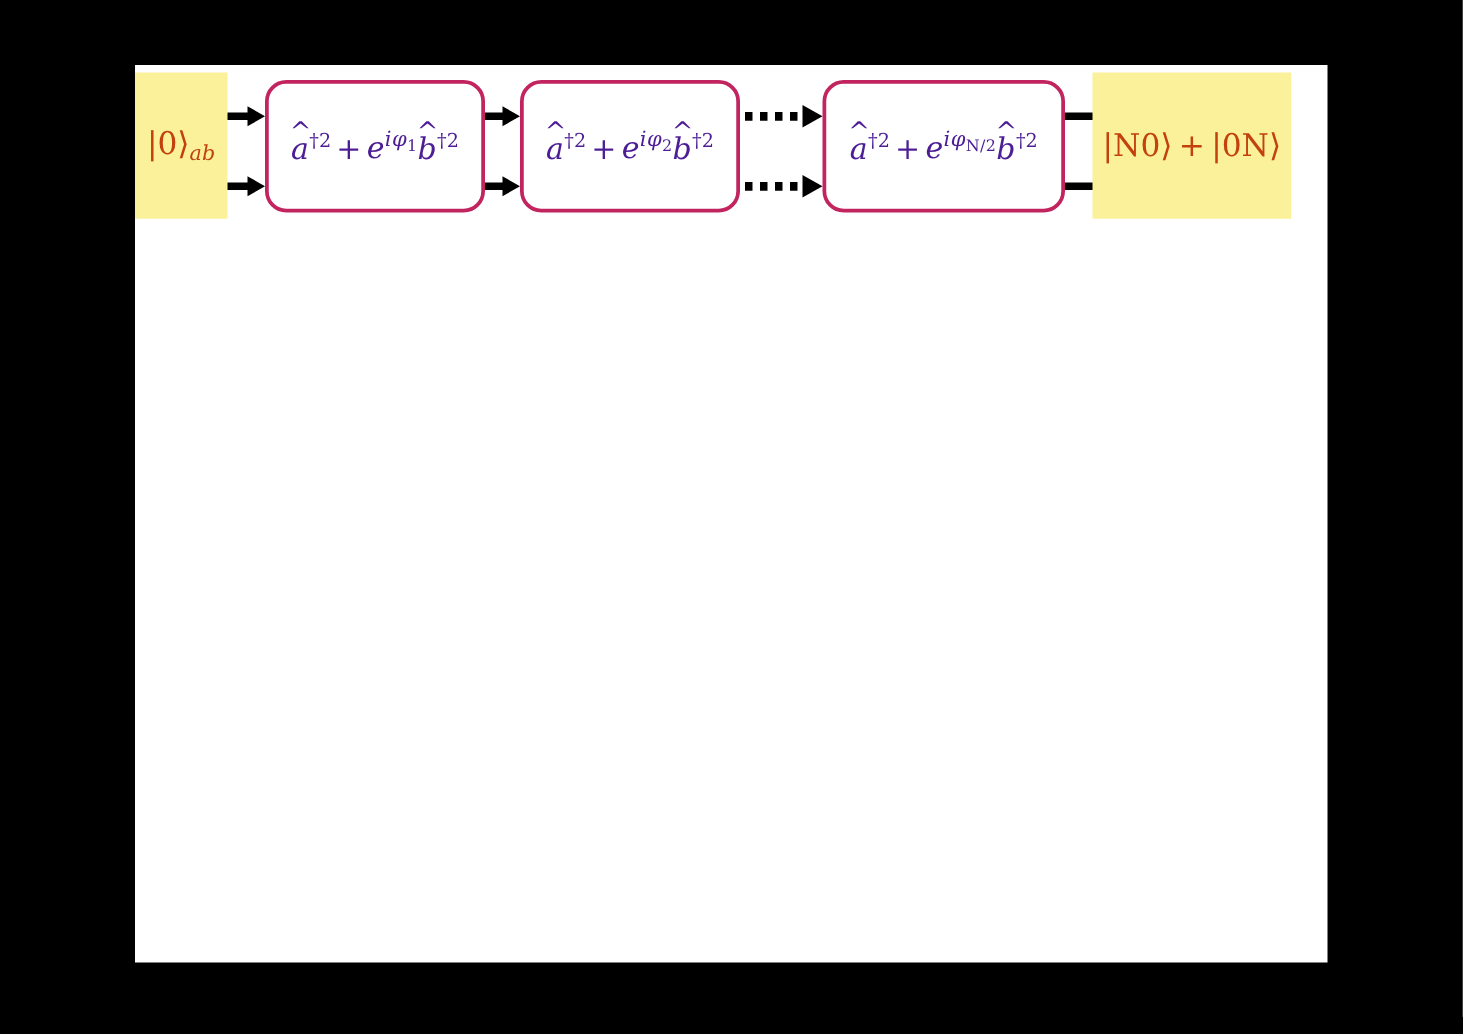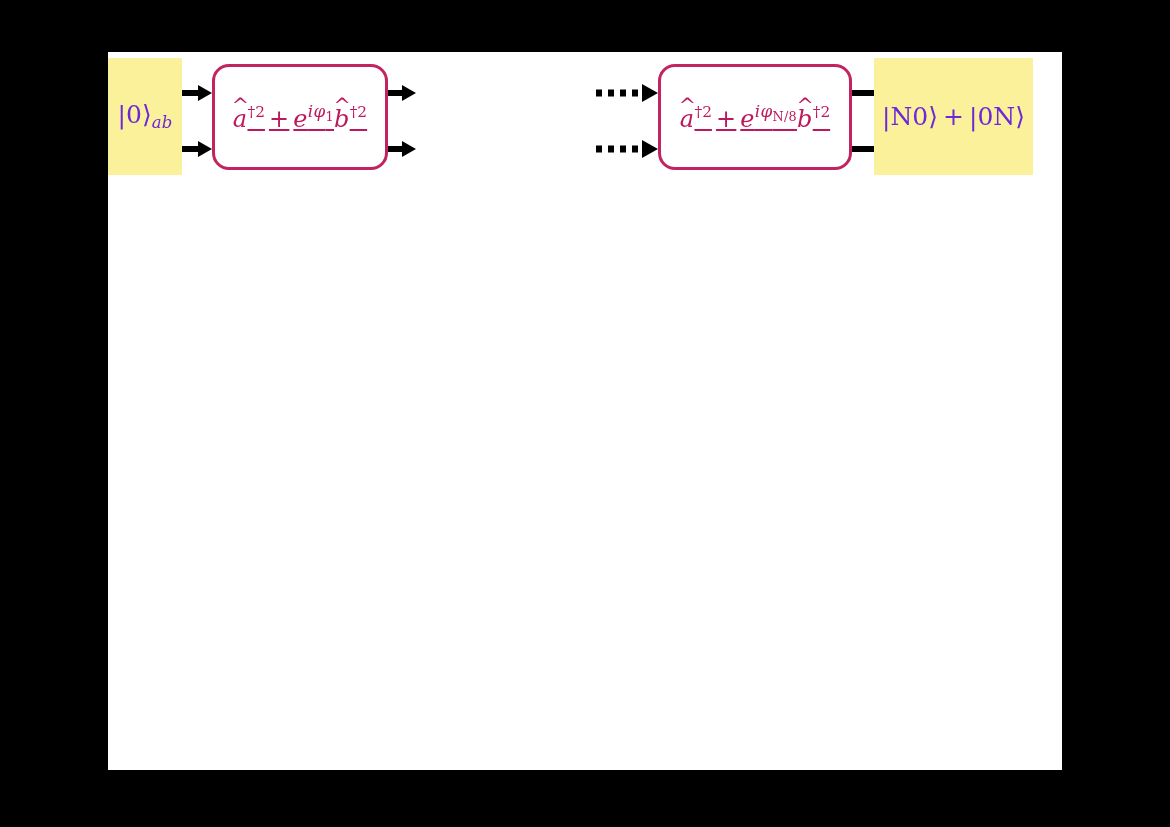--- a/index.html
+++ b/index.html
@@ -37,21 +37,21 @@
 
   
   .terminal-block {
     position: absolute;
     top: 0px;
     height: 117px;
     background: #faf19a;
     display: flex;
     align-items: center;
     justify-content: center;
-    color: #6d28d9;
+    color: #c2410c;
   }
   #input-state-block  { left: 0px;   width: 74px;  }
   #output-state-block { left: 766px; width: 159px; }
 
   .state-label {
     font-size: 25px;
     line-height: 1;
     white-space: nowrap;
     font-style: normal;
   }
@@ -76,23 +76,22 @@
     justify-content: center;
   }
   #stage-box-1 { left: 104px; width: 176px; }
   #stage-box-2 { left: 308px; width: 176px; }
   #stage-box-3 { left: 550px; width: 194px; }
 
   .operator-formula {
     font-size: 24px;
     line-height: 1;
     white-space: nowrap;
-    color: #be185d;
+    color: #4c1d95;
     letter-spacing: .3px;
-    text-decoration: underline;
   }
   .operator-formula .mathvar { font-style: italic; }
   .operator-formula .sup {
     font-size: 0.64em;
     vertical-align: 0.62em;
     letter-spacing: 0;
   }
   .operator-formula .expsub {
     font-size: 0.70em;
     vertical-align: 0.58em;
@@ -168,36 +167,39 @@
         <path d="M14 4 L28 12 L14 20 Z" fill="#000"></path>
       </svg>
     </div>
     <div class="rail bottom" style="left:280px; width:28px;">
       <svg width="28" height="24" viewBox="0 0 28 24">
         <line x1="0" y1="12" x2="16" y2="12" stroke="#000" stroke-width="6"></line>
         <path d="M14 4 L28 12 L14 20 Z" fill="#000"></path>
       </svg>
     </div>
 
+    <div class="stage-box" id="stage-box-2">
+      <span class="operator-formula"><span class="hat">a</span><span class="sup">†2</span><span class="plus">+</span><span class="mathvar">e</span><span class="expsub"><span class="mathvar">iφ</span><span class="ssub">2</span></span><span class="hat">b</span><span class="sup">†2</span></span>
+    </div>
 
     <div class="rail top" style="left:486px; width:64px;">
       <svg width="64" height="24" viewBox="0 0 64 24">
         <line x1="2" y1="12" x2="46" y2="12" stroke="#000" stroke-width="7" stroke-dasharray="6 6" stroke-linecap="butt"></line>
         <path d="M48 3 L64 12 L48 21 Z" fill="#000"></path>
       </svg>
     </div>
     <div class="rail bottom" style="left:486px; width:64px;">
       <svg width="64" height="24" viewBox="0 0 64 24">
         <line x1="2" y1="12" x2="46" y2="12" stroke="#000" stroke-width="7" stroke-dasharray="6 6" stroke-linecap="butt"></line>
         <path d="M48 3 L64 12 L48 21 Z" fill="#000"></path>
       </svg>
     </div>
 
     <div class="stage-box" id="stage-box-3">
-      <span class="operator-formula"><span class="hat">a</span><span class="sup">†2</span><span class="plus">+</span><span class="mathvar">e</span><span class="expsub"><span class="mathvar">iφ</span><span class="ssub">N/8</span></span><span class="hat">b</span><span class="sup">†2</span></span>
+      <span class="operator-formula"><span class="hat">a</span><span class="sup">†2</span><span class="plus">+</span><span class="mathvar">e</span><span class="expsub"><span class="mathvar">iφ</span><span class="ssub">N/2</span></span><span class="hat">b</span><span class="sup">†2</span></span>
     </div>
 
     <div class="rail top" style="left:744px; width:51px;">
       <svg width="51" height="24" viewBox="0 0 51 24">
         <line x1="0" y1="12" x2="38" y2="12" stroke="#000" stroke-width="6"></line>
         <path d="M36 4 L51 12 L36 20 Z" fill="#000"></path>
       </svg>
     </div>
     <div class="rail bottom" style="left:744px; width:51px;">
       <svg width="51" height="24" viewBox="0 0 51 24">

